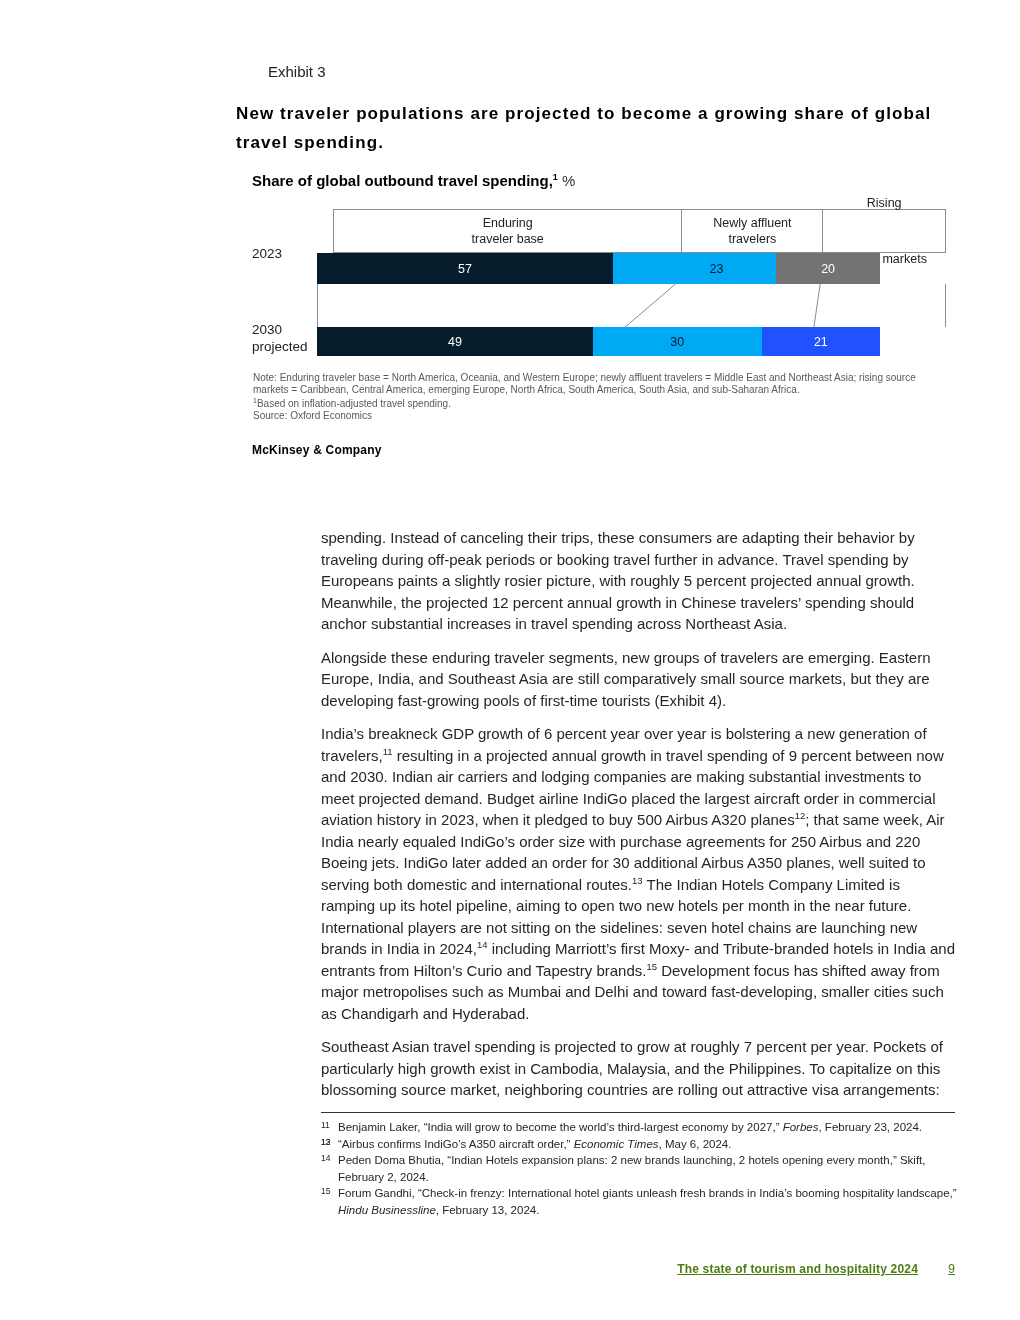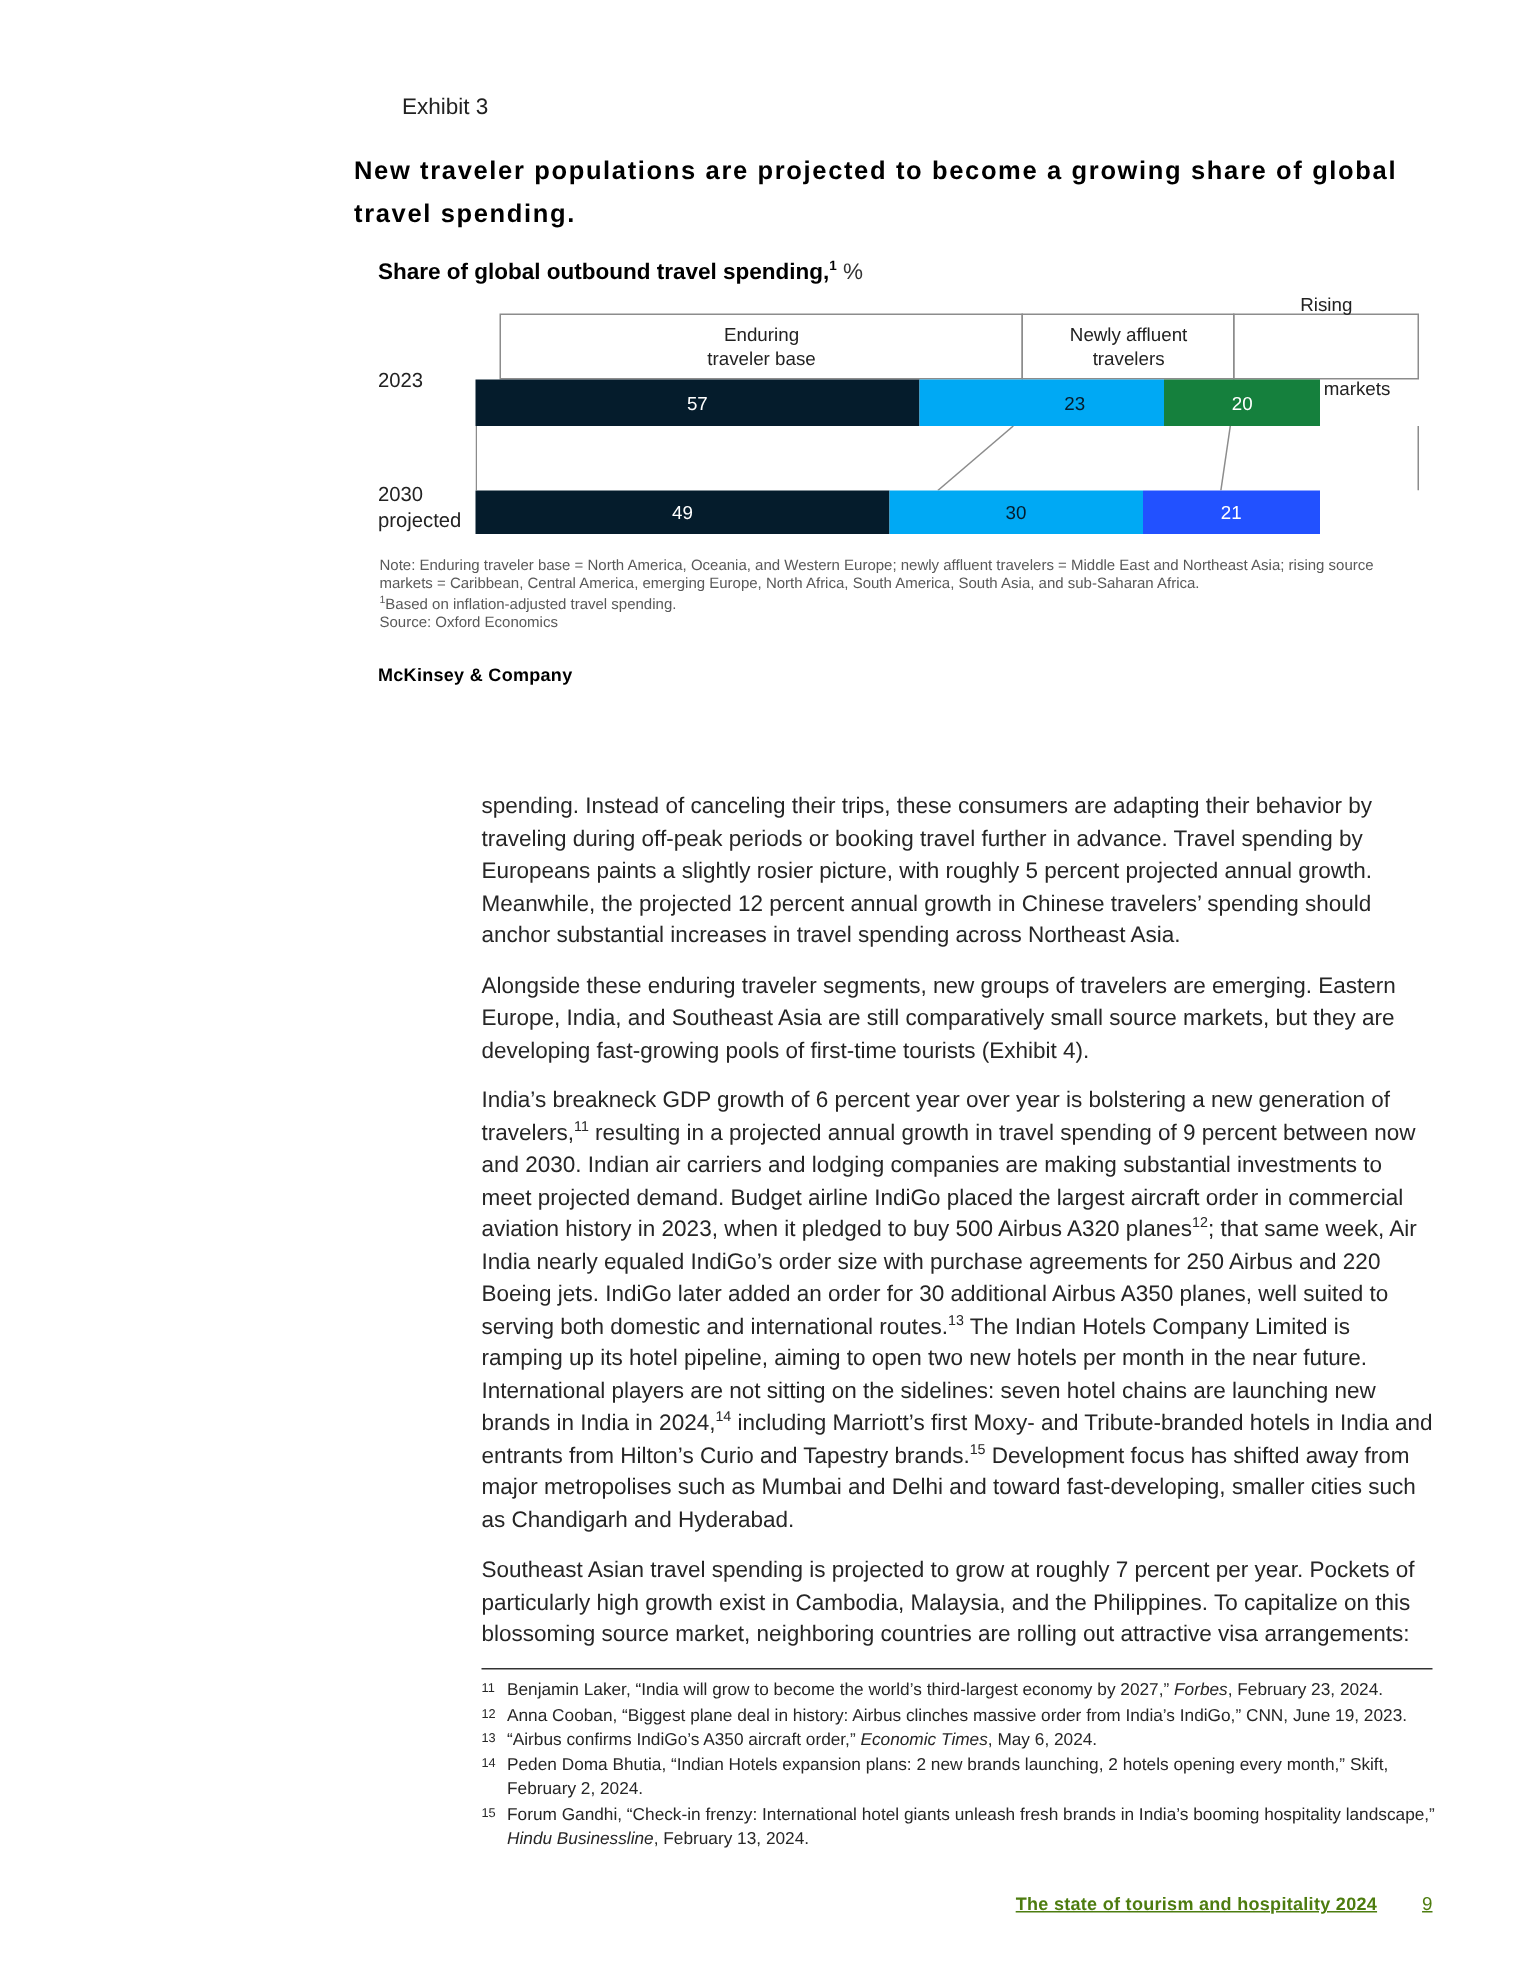--- a/index.html
+++ b/index.html
@@ -74,21 +74,21 @@
 
 <div class="abs row-label label-2023">2023</div>
 <div class="abs row-label label-2030">
   <div>2030</div>
   <div>projected</div>
 </div>
 
 <div class="abs bar-row bar-2023">
   <div class="seg" style="width: 57%; background: rgb(5, 28, 44); color: rgb(255, 255, 255);">57</div>
   <div class="seg" style="width: 23%; background: rgb(0, 169, 244); color: rgb(5, 28, 44); padding-left: 44px;">23</div>
-  <div class="seg" style="width: 20%; background: #15803d; color: rgb(255, 255, 255);">20</div>
+  <div class="seg" style="width: 20%; background: #737373; color: rgb(255, 255, 255);">20</div>
 </div>
 
 <svg class="abs connectors" id="connectors" viewBox="0 0 629 43" preserveAspectRatio="none">
     <line x1="0.5" y1="0" x2="0.5" y2="43" stroke="#8c8c8c" stroke-width="1"></line>
     <line x1="358.53" y1="0" x2="308.21" y2="43" stroke="#8c8c8c" stroke-width="1"></line>
     <line x1="503.2" y1="0" x2="496.91" y2="43" stroke="#8c8c8c" stroke-width="1"></line>
     <line x1="628.5" y1="0" x2="628.5" y2="43" stroke="#8c8c8c" stroke-width="1"></line>
   </svg>
 
 <div class="abs bar-row bar-2030">
@@ -108,21 +108,21 @@
 <div class="abs body-copy">
   <p>spending. Instead of canceling their trips, these consumers are adapting their behavior by traveling during off-peak periods or booking travel further in advance. Travel spending by Europeans paints a slightly rosier picture, with roughly 5 percent projected annual growth. Meanwhile, the projected 12 percent annual growth in Chinese travelers’ spending should anchor substantial increases in travel spending across Northeast Asia.</p>
   <p>Alongside these enduring traveler segments, new groups of travelers are emerging. Eastern Europe, India, and Southeast Asia are still comparatively small source markets, but they are developing fast-growing pools of first-time tourists (Exhibit 4).</p>
   <p><span>India’s breakneck GDP growth of 6 percent year over year is bolstering a new generation of travelers,</span><sup>11</sup><span> resulting in a projected annual growth in travel spending of 9 percent between now and 2030. Indian air carriers and lodging companies are making substantial investments to meet projected demand. Budget airline IndiGo placed the largest aircraft order in commercial aviation history in 2023, when it pledged to buy 500 Airbus A320 planes</span><sup>12</sup><span>; that same week, Air India nearly equaled IndiGo’s order size with purchase agreements for 250 Airbus and 220 Boeing jets. IndiGo later added an order for 30 additional Airbus A350 planes, well suited to serving both domestic and international routes.</span><sup>13</sup><span> The Indian Hotels Company Limited is ramping up its hotel pipeline, aiming to open two new hotels per month in the near future. International players are not sitting on the sidelines: seven hotel chains are launching new brands in India in 2024,</span><sup>14</sup><span> including Marriott’s first Moxy- and Tribute-branded hotels in India and entrants from Hilton’s Curio and Tapestry brands.</span><sup>15</sup><span> Development focus has shifted away from major metropolises such as Mumbai and Delhi and toward fast-developing, smaller cities such as Chandigarh and Hyderabad.</span></p>
   <p>Southeast Asian travel spending is projected to grow at roughly 7 percent per year. Pockets of particularly high growth exist in Cambodia, Malaysia, and the Philippines. To capitalize on this blossoming source market, neighboring countries are rolling out attractive visa arrangements:</p>
 </div>
 
 <div class="abs fn-rule"></div>
 <div class="abs footnotes">
   <div class="fn"><span class="marker">11</span><span>Benjamin Laker, “India will grow to become the world’s third-largest economy by 2027,” </span><span class="it">Forbes</span><span>, February 23, 2024.</span></div>
-  <div class="fn"><span class="marker">12</span><span>Anna Cooban, “Biggest plane deal in history: Airbus clinches massive order from India’s IndiGo,” CNN, June 19, 2023.</span><span class="it"></span><span></span></div>
+  <div class="fn"><span class="marker">12</span><span class="it"></span><span></span></div>
   <div class="fn"><span class="marker">13</span><span>“Airbus confirms IndiGo’s A350 aircraft order,” </span><span class="it">Economic Times</span><span>, May 6, 2024.</span></div>
   <div class="fn"><span class="marker">14</span><span>Peden Doma Bhutia, “Indian Hotels expansion plans: 2 new brands launching, 2 hotels opening every month,” Skift, February 2, 2024.</span><span class="it"></span><span></span></div>
   <div class="fn"><span class="marker">15</span><span>Forum Gandhi, “Check-in frenzy: International hotel giants unleash fresh brands in India’s booming hospitality landscape,” </span><span class="it">Hindu Businessline</span><span>, February 13, 2024.</span></div>
 </div>
 
 <div class="abs footer">
   <span class="ftitle">The state of tourism and hospitality 2024</span>
   <span class="fpage">9</span>
 </div>
 

